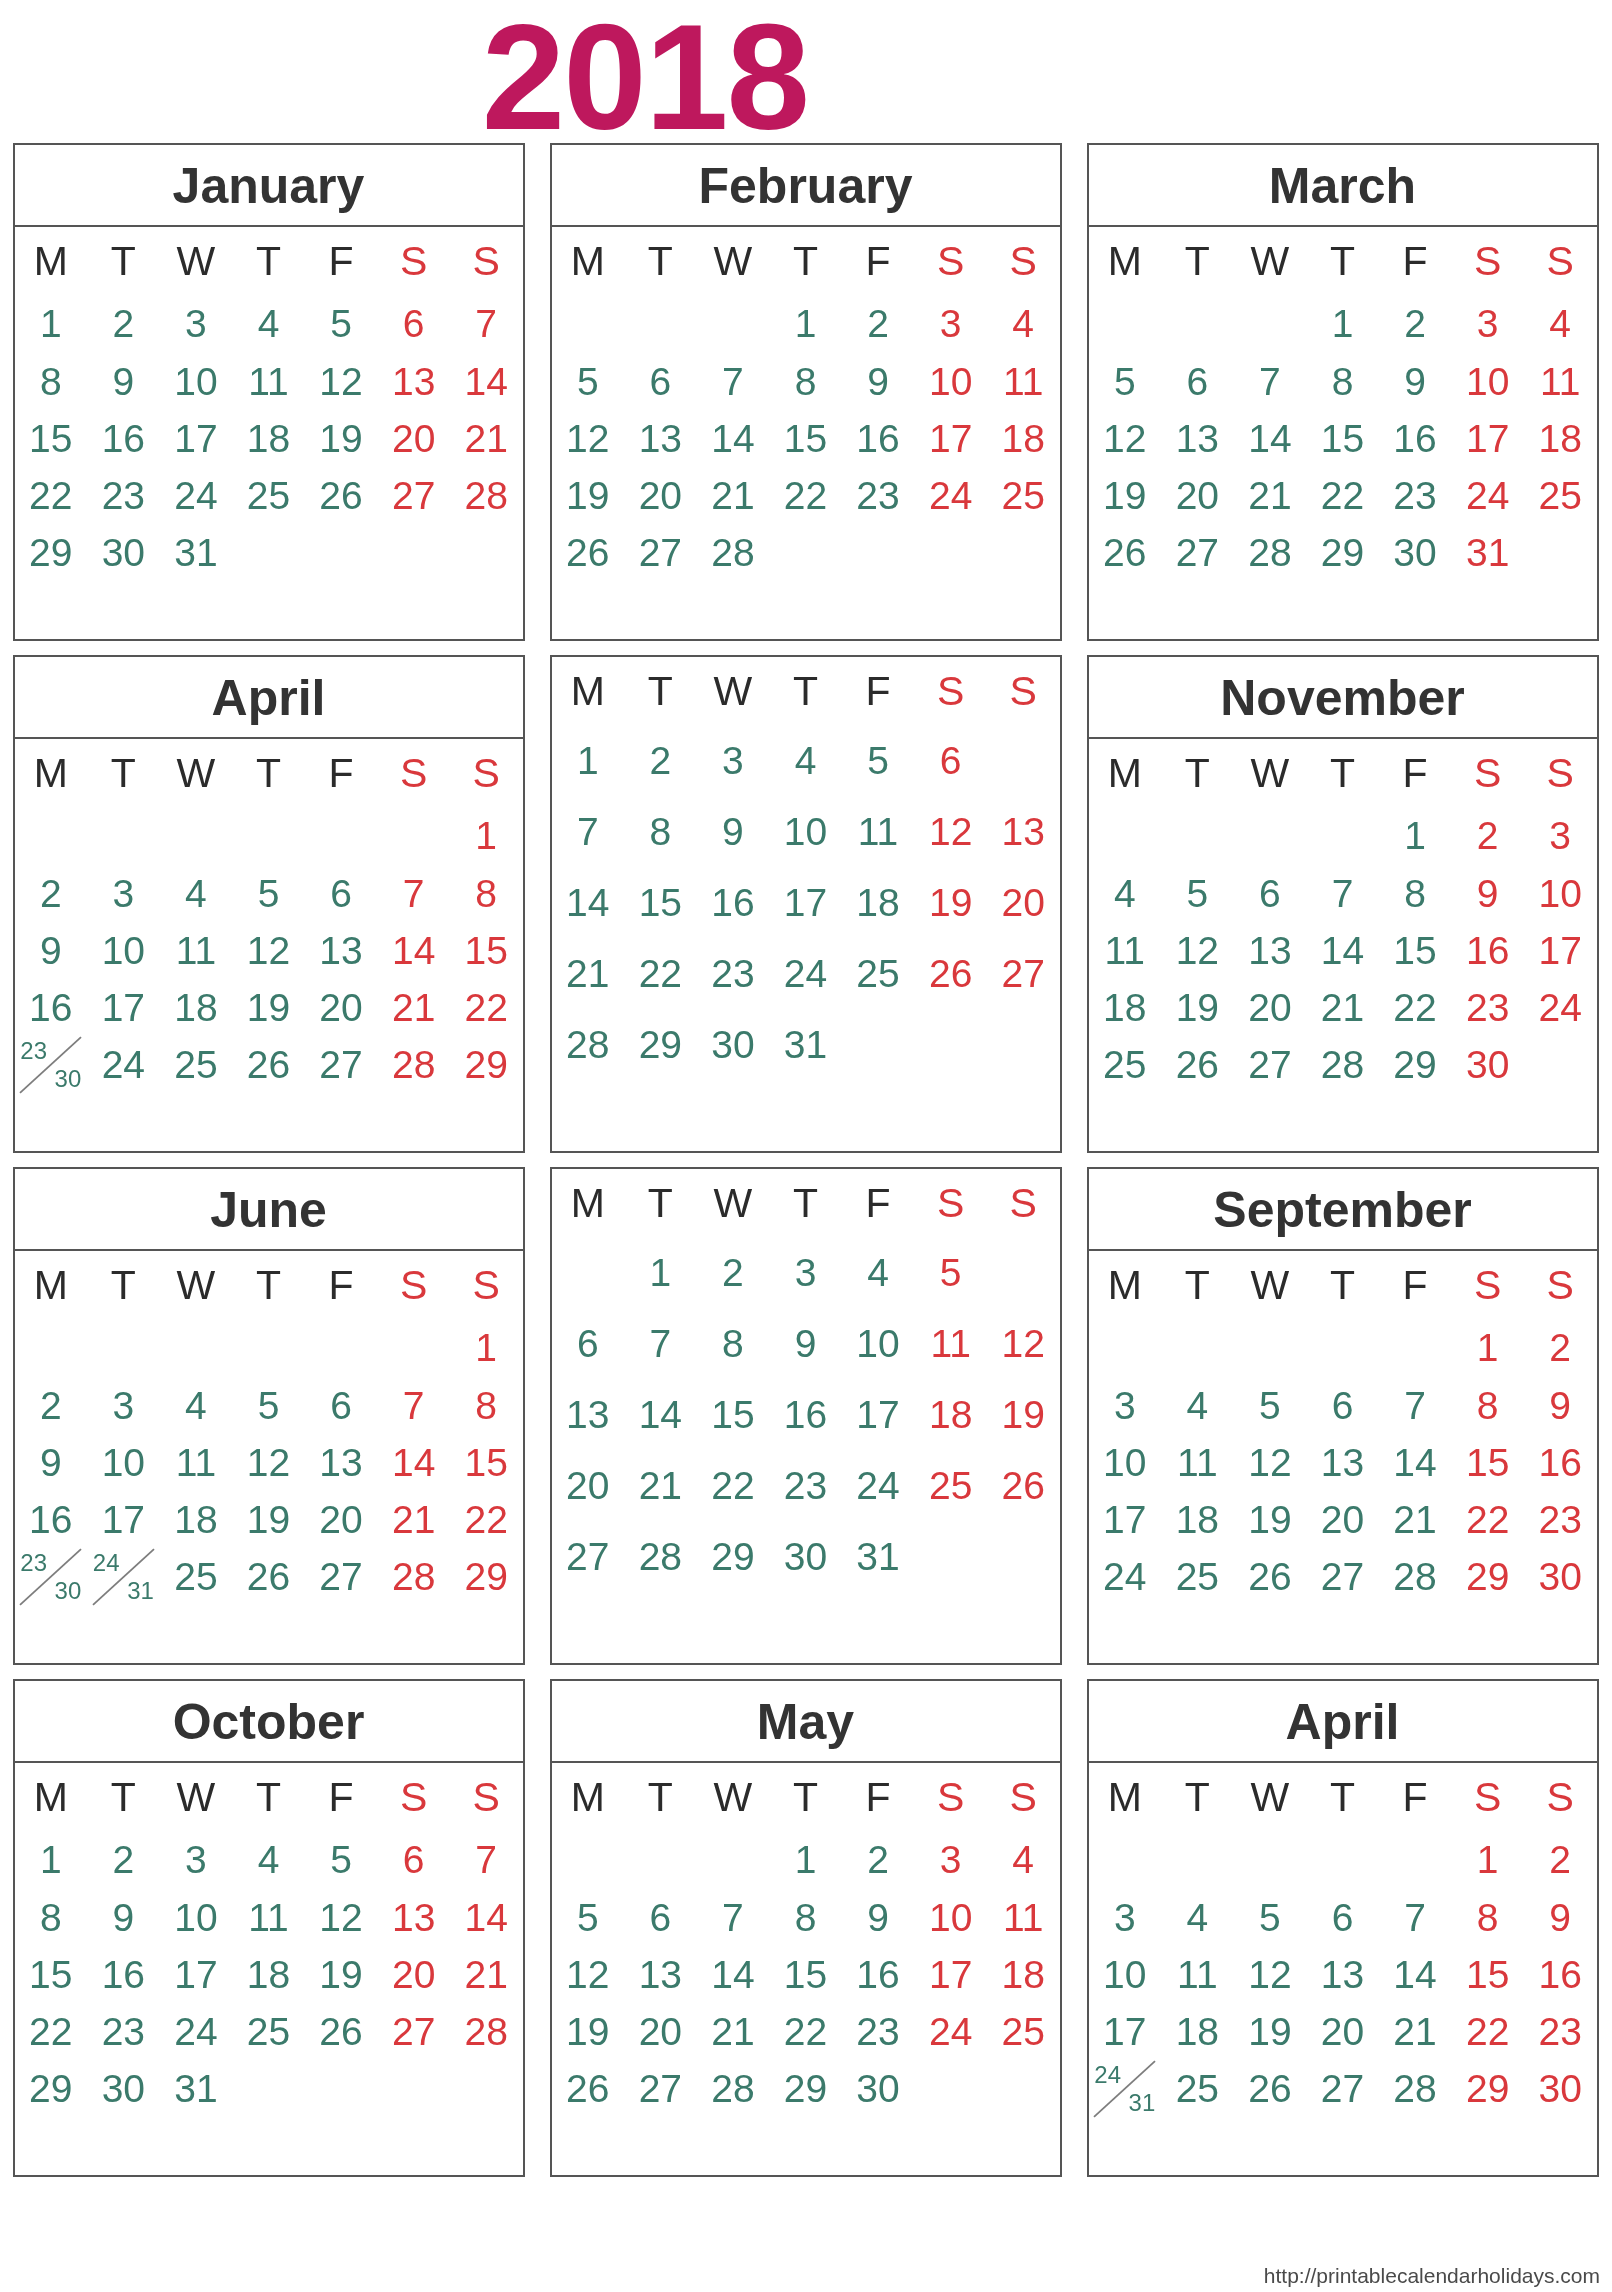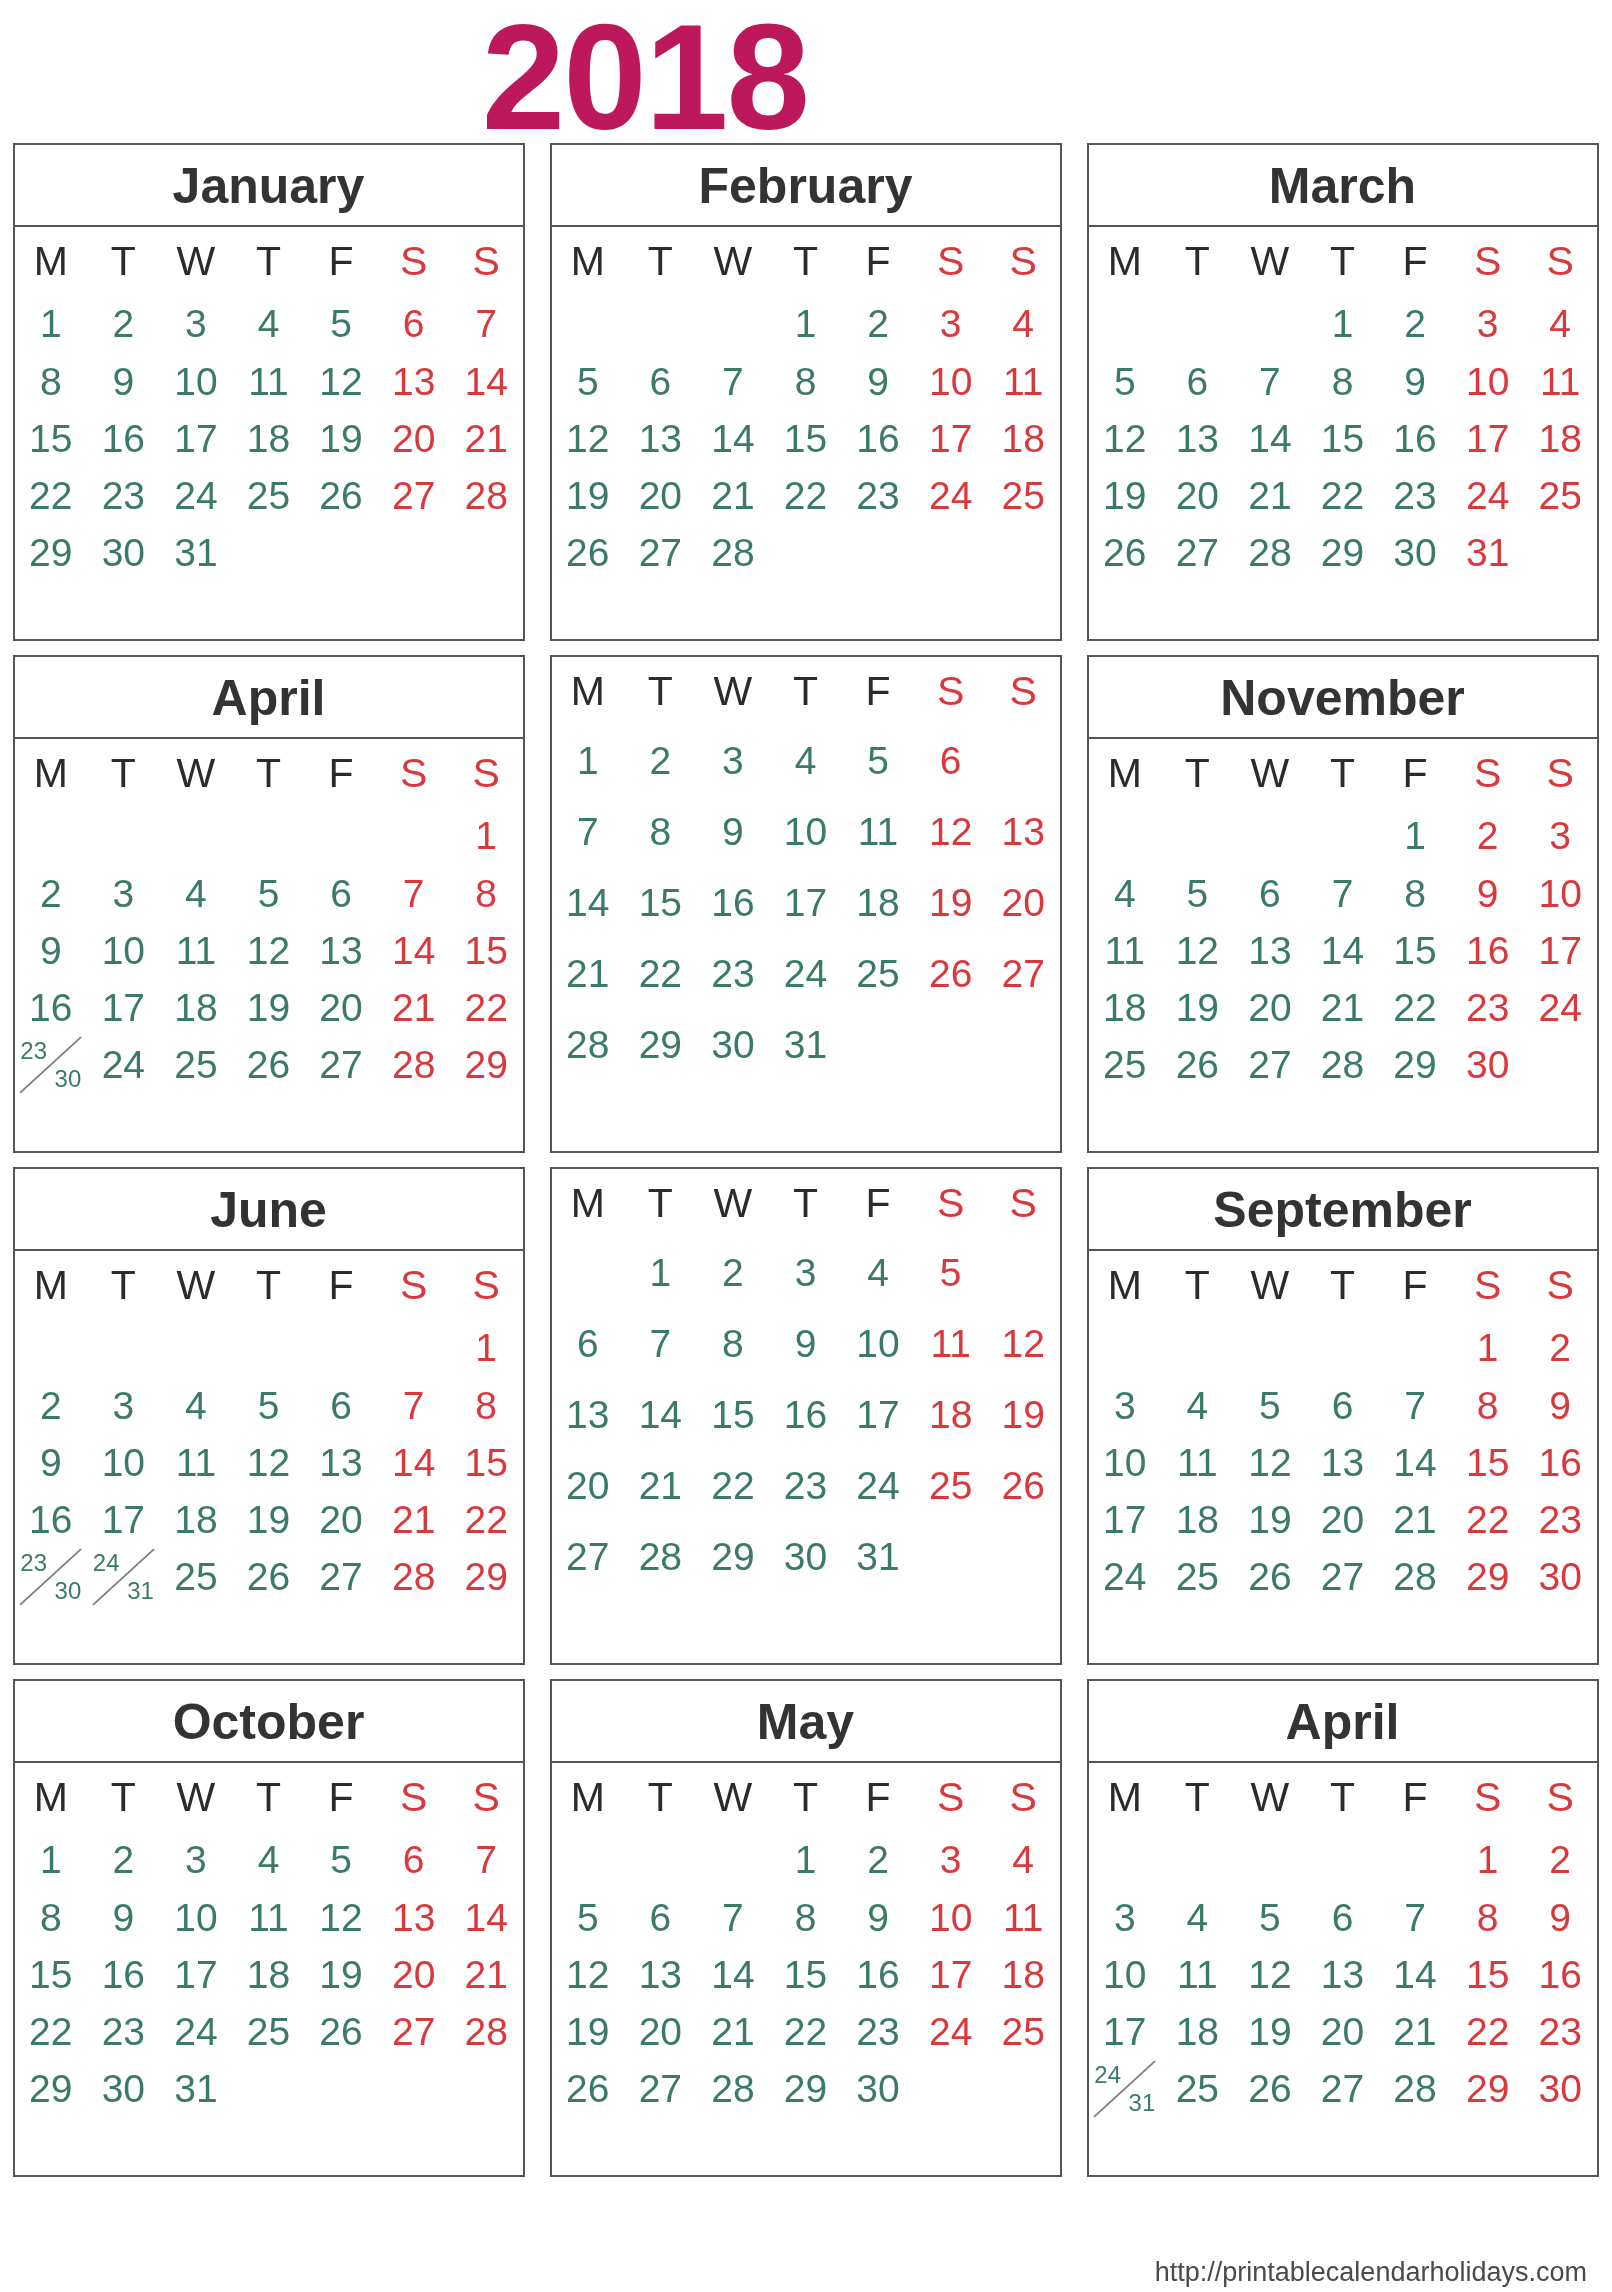--- a/index.html
+++ b/index.html
@@ -148,22 +148,22 @@
     stroke-width: 2;
   }
 
   
   .footer {
     position: absolute;
     left: 0;
     bottom: 5.4px;
     width: 1612px;
     text-align: right;
-    padding-right: 25px;
-    font-size: 27px;
+    padding-right: 12px;
+    font-size: 21px;
     color: #4a4a4a;
     font-family: "Liberation Sans", sans-serif;
   }
 </style>
 </head>
 <body>
 
 <div class="page">
 
   <div class="year-title">2018</div>

